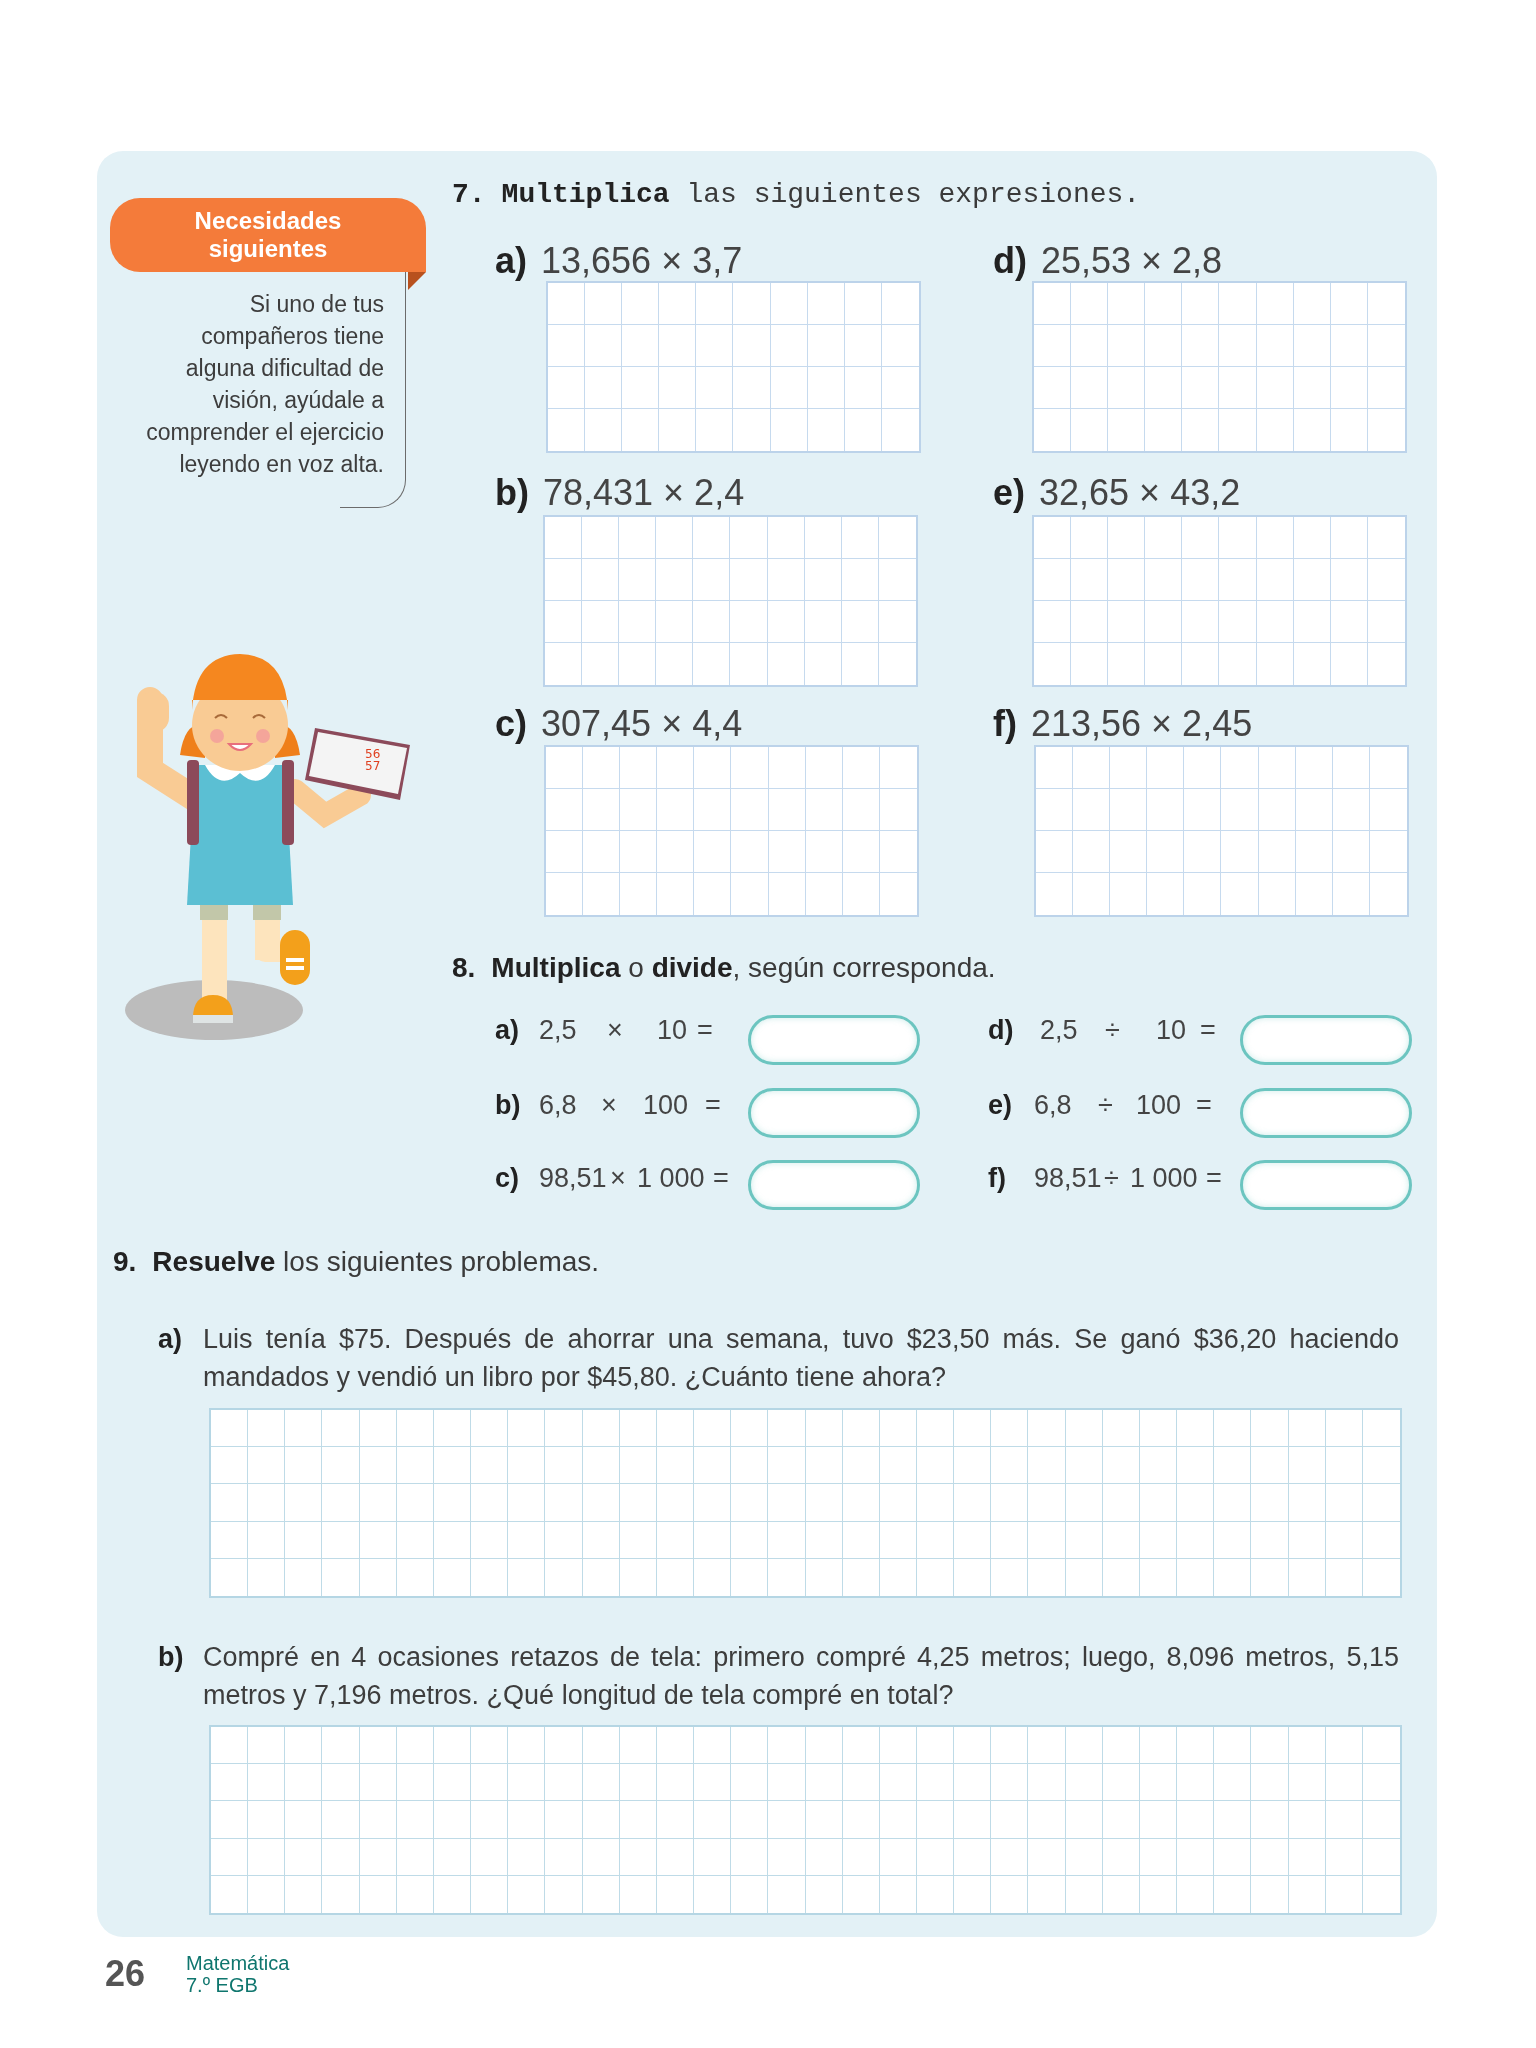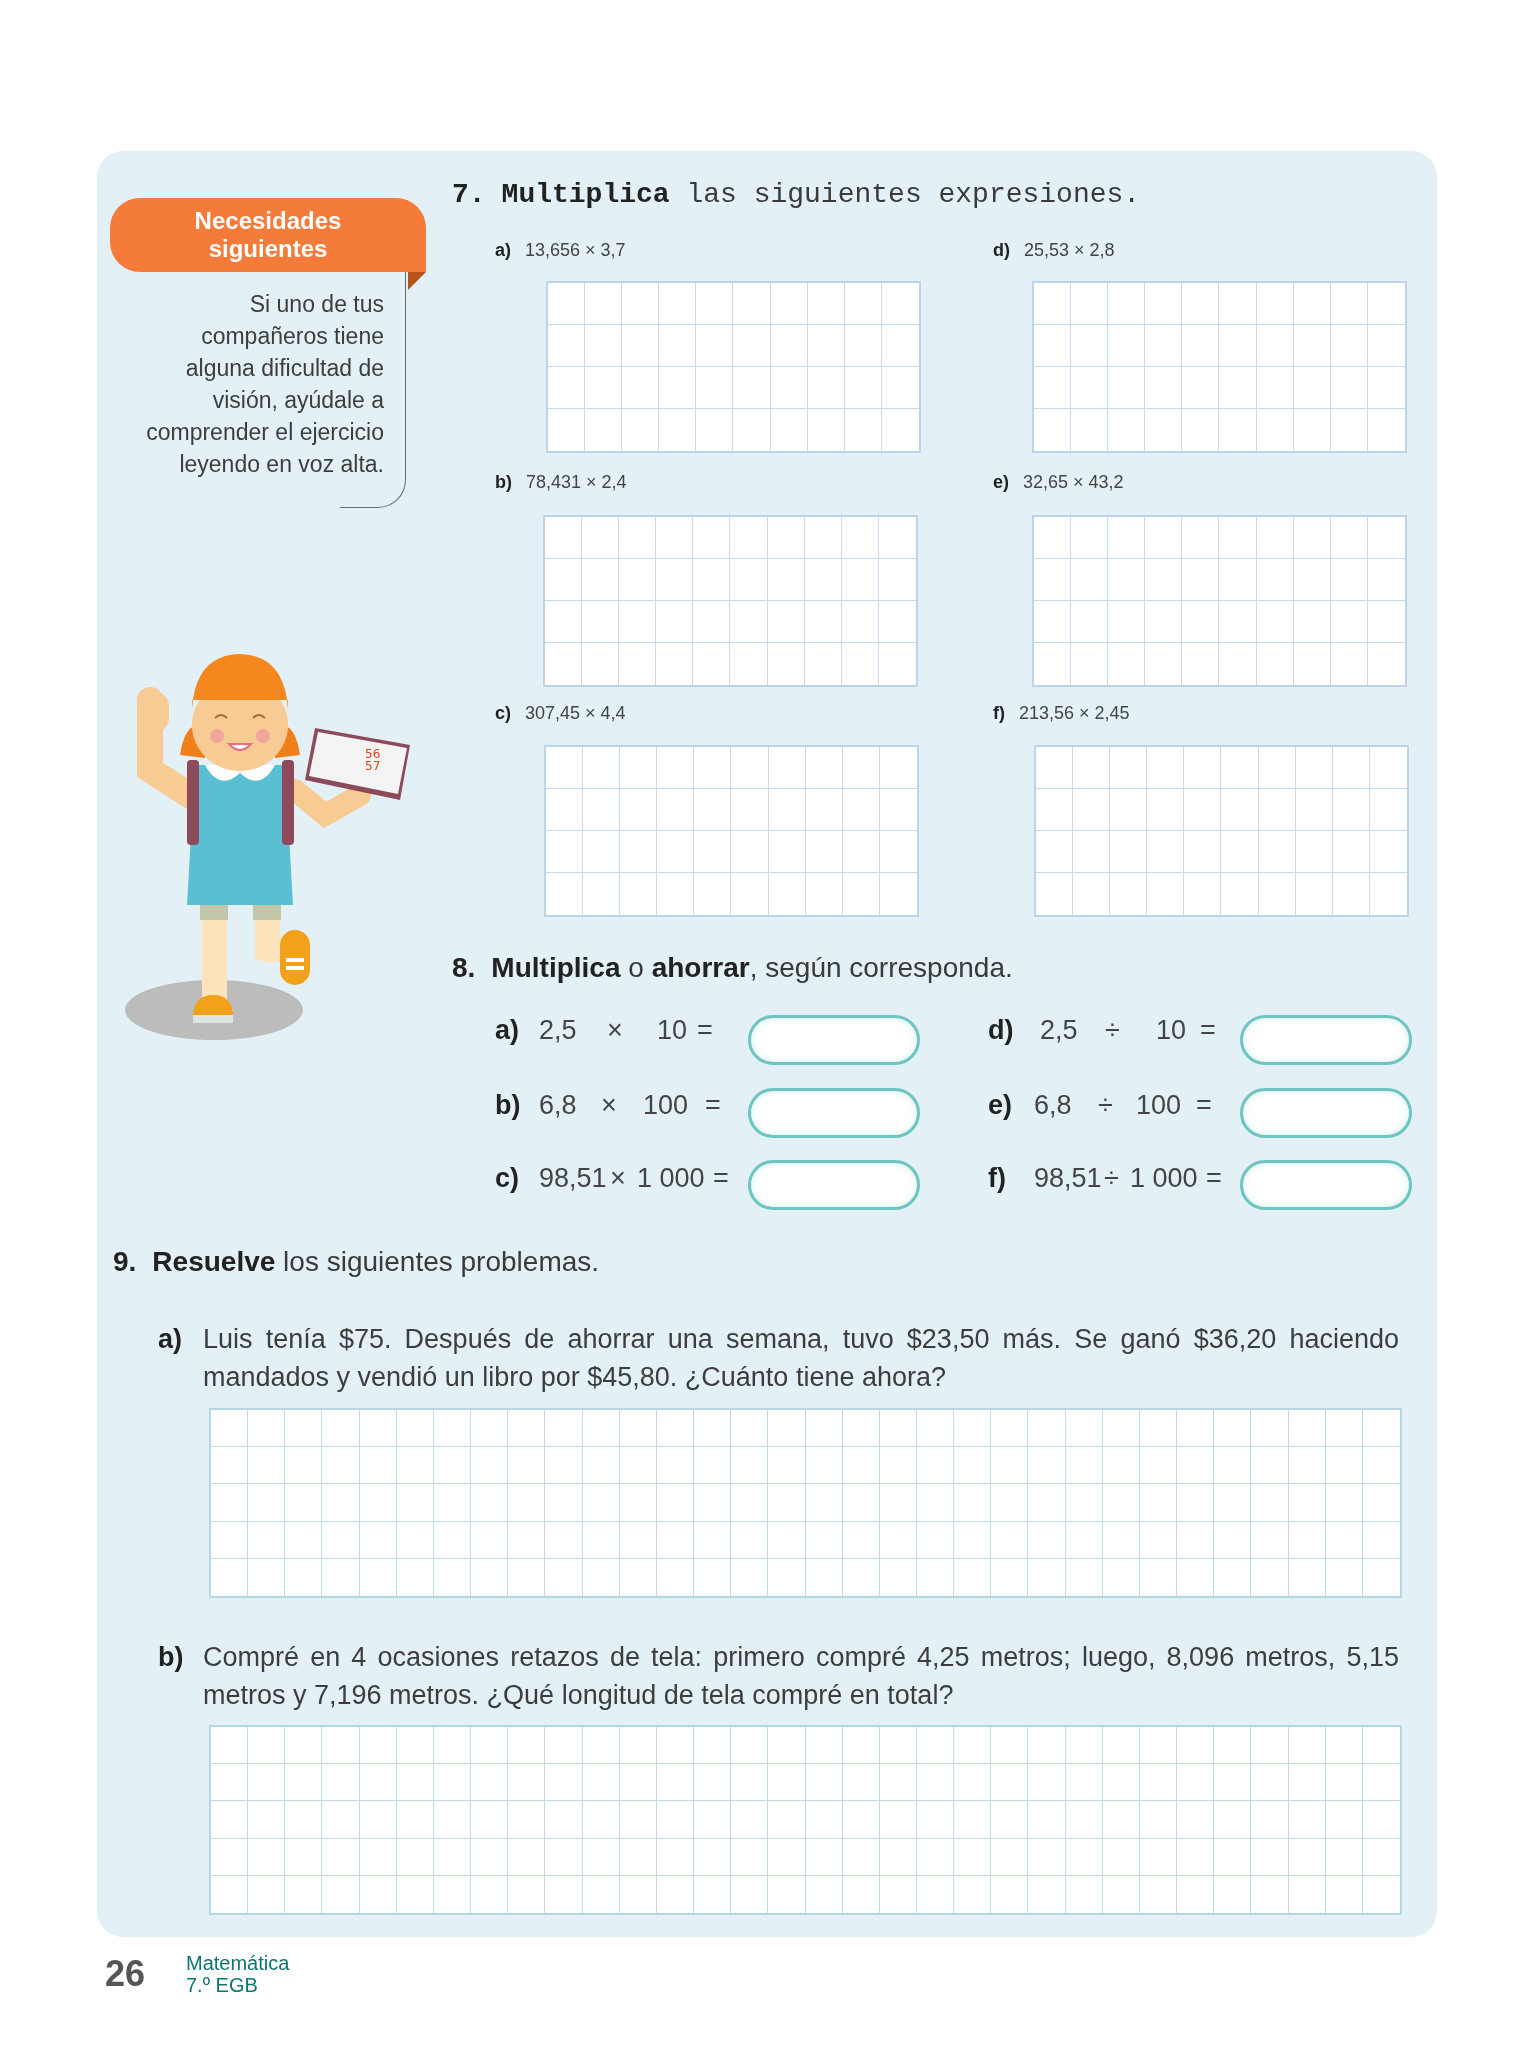--- a/index.html
+++ b/index.html
@@ -33,21 +33,21 @@
     }
 
     
     .girl { position: absolute; left: 125px; top: 640px; width: 300px; height: 410px; }
 
     
     .ex-title { position: absolute; font-size: 28px; color: #3a3a3a; white-space: nowrap; }
     .ex-title .num, .ex-title b { font-weight: bold; color: #222; }
     .ex-title .num { margin-right: 16px; }
 
-    .item-label { position: absolute; font-size: 18px; white-space: nowrap; color: #444; }
+    .item-label { position: absolute; font-size: 36px; white-space: nowrap; color: #444; }
     .item-label .letter { font-weight: bold; color: #222; margin-right: 14px; }
 
     
     .grid {
       position: absolute; background: #ffffff;
       border: 2px solid #bcd3ea;
       display: grid;
     }
     .grid .cell { border-right: 1.5px solid #c6daee; border-bottom: 1.5px solid #c6daee; }
     .grid.small { grid-template-columns: repeat(10, 1fr); grid-template-rows: repeat(4, 1fr); }
@@ -395,21 +395,21 @@
     <div class="cell" style="border-bottom: none;"></div>
     <div class="cell" style="border-bottom: none;"></div>
     <div class="cell" style="border-bottom: none;"></div>
     <div class="cell" style="border-bottom: none;"></div>
     <div class="cell" style="border-bottom: none;"></div>
     <div class="cell" style="border-bottom: none;"></div>
     <div class="cell" style="border-right: none; border-bottom: none;"></div>
   </div>
 
 <div class="ex-title" style="left:452px; top:952px;">
-  <span class="num">8.</span><b>Multiplica</b><span> o </span><b>ahorrar</b><span>, según corresponda.</span>
+  <span class="num">8.</span><b>Multiplica</b><span> o </span><b>divide</b><span>, según corresponda.</span>
 </div>
 
 <div class="op" style="left:495px; top:1015px;">
   <span class="letter">a)</span>
   <span style="position:absolute; left:44px;">2,5</span>
   <span style="position:absolute; left:112px;">×</span>
   <span style="position:absolute; left:162px;">10</span>
   <span style="position:absolute; left:202px;">=</span>
 </div>
 <div class="op" style="left:495px; top:1090px;">

